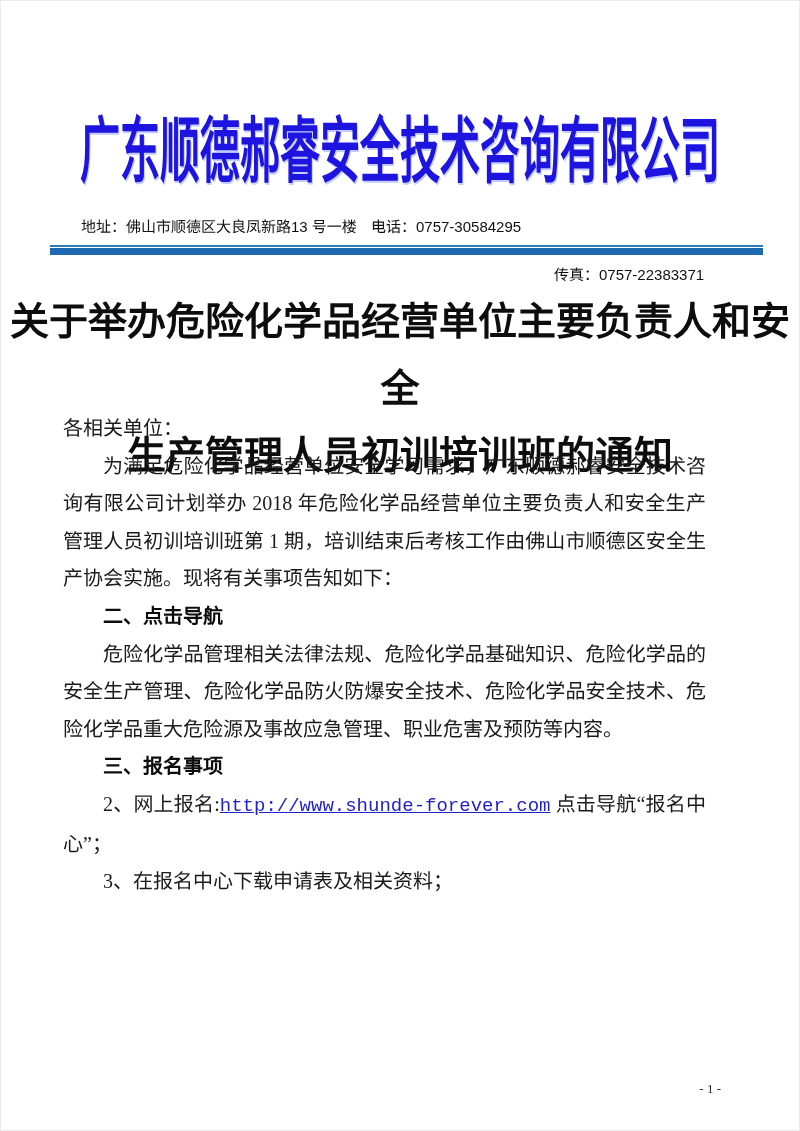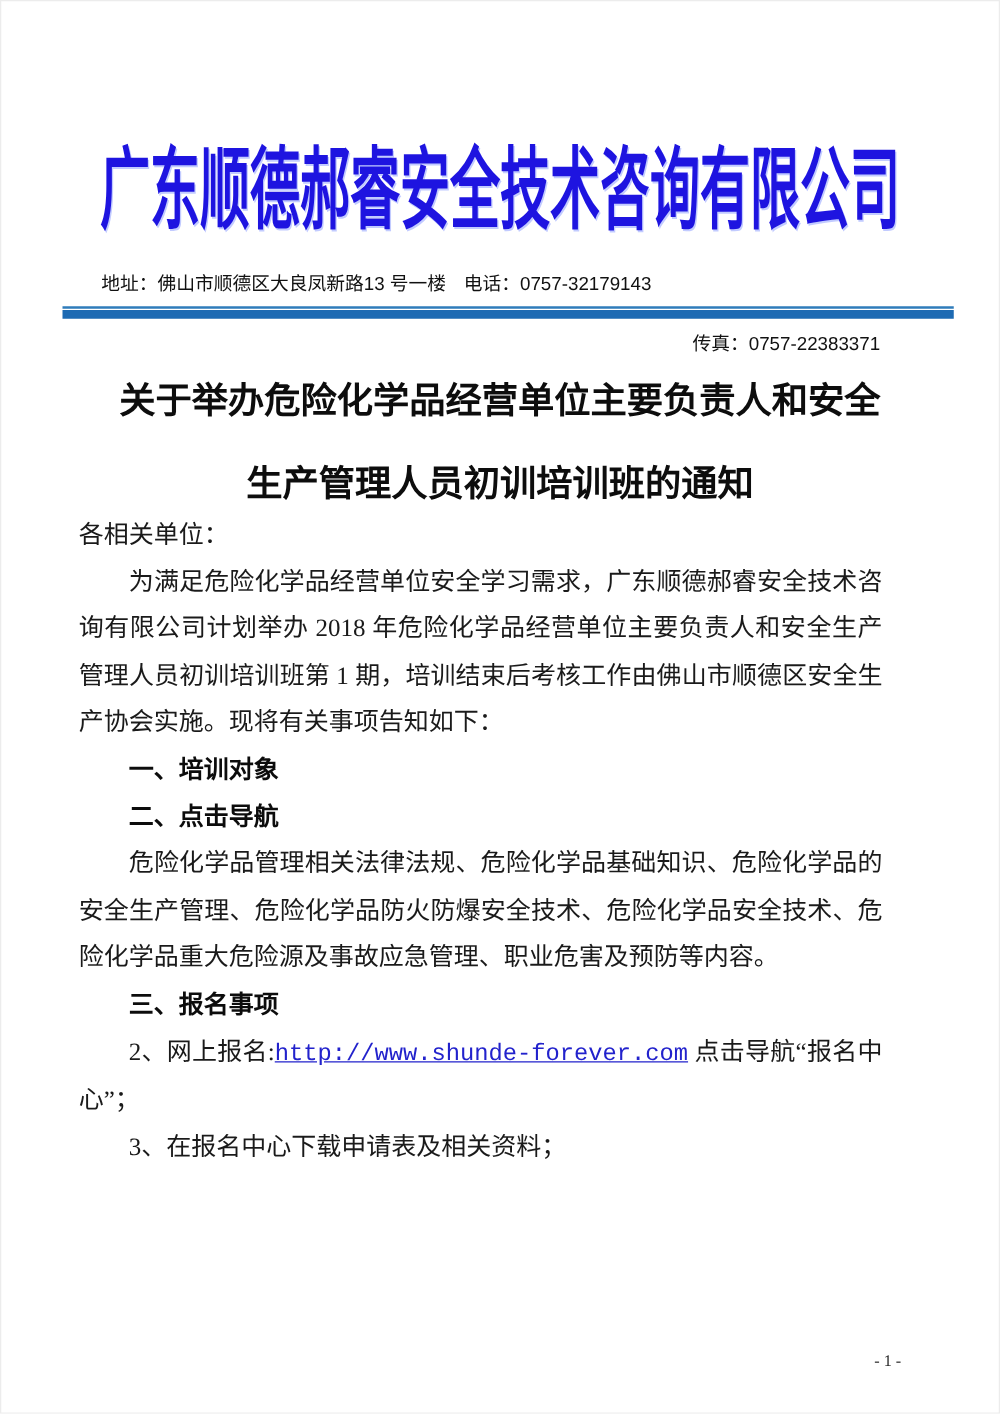--- a/index.html
+++ b/index.html
@@ -68,21 +68,21 @@
   .header-rule .thick { height: 7px; background: var(--rule-blue, #1d6ab3); }
 
   
   .notice-title {
     position: absolute;
     top: 287px;
     left: 0;
     right: 0;
     text-align: center;
     font-weight: bold;
-    font-size: 29px;
+    font-size: 39px;
     line-height: 67px;
     color: #0d0d0d;
     font-family: "Liberation Serif", "DejaVu Serif", serif;
   }
 
   
   .doc-body {
     position: absolute;
     top: 409px;
     left: 62px;
@@ -121,40 +121,39 @@
 <body>
 
 <div class="page">
 
   <div class="company-name">
     <span class="stretch">广东顺德郝睿安全技术咨询有限公司</span>
   </div>
 
   <div class="contact-row">
     <span class="seg seg-address">地址：佛山市顺德区大良凤新路13 号一楼</span>
-    <span class="seg seg-phone">电话：0757-32179143</span>
+    <span class="seg seg-phone">电话：0757-30584295</span>
     <span class="seg seg-fax">传真：0757-22383371</span>
   </div>
 
   <div class="header-rule">
     <div class="thin"></div>
     <div class="thick"></div>
   </div>
 
   <div class="notice-title">
     <div>关于举办危险化学品经营单位主要负责人和安全</div>
     <div>生产管理人员初训培训班的通知</div>
   </div>
 
   <div class="doc-body">
     <p>各相关单位：</p>
 
     <p class="indent">为满足危险化学品经营单位安全学习需求，广东顺德郝睿安全技术咨询有限公司计划举办 2018 年危险化学品经营单位主要负责人和安全生产管理人员初训培训班第 1 期，培训结束后考核工作由佛山市顺德区安全生产协会实施。现将有关事项告知如下：</p>
 
-    <p class="sec-heading">一、培训对象</p>
 
 
     <p class="sec-heading">二、点击导航</p>
 
     <p class="indent">危险化学品管理相关法律法规、危险化学品基础知识、危险化学品的安全生产管理、危险化学品防火防爆安全技术、危险化学品安全技术、危险化学品重大危险源及事故应急管理、职业危害及预防等内容。</p>
 
     <p class="sec-heading">三、报名事项</p>
 
 
     <p class="indent"><span>2、网上报名:</span><a class="weblink" href="#">http://www.shunde-forever.com</a><span> 点击导航“报名中心”；</span></p>

